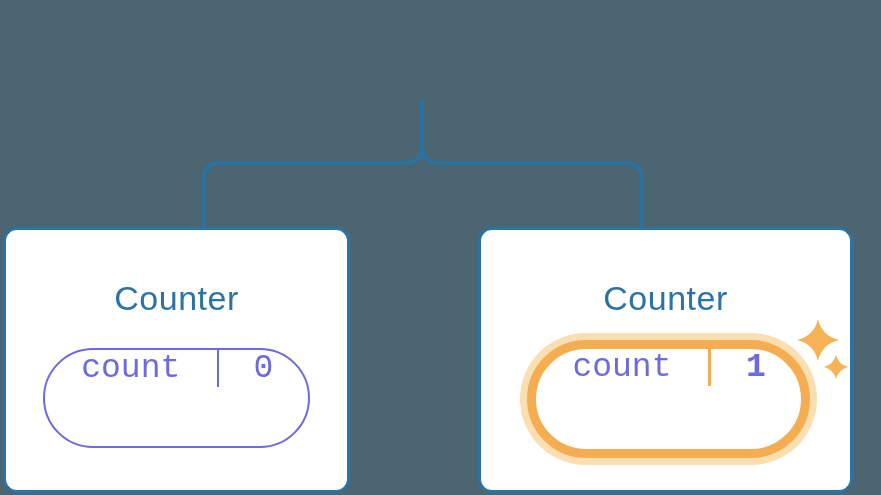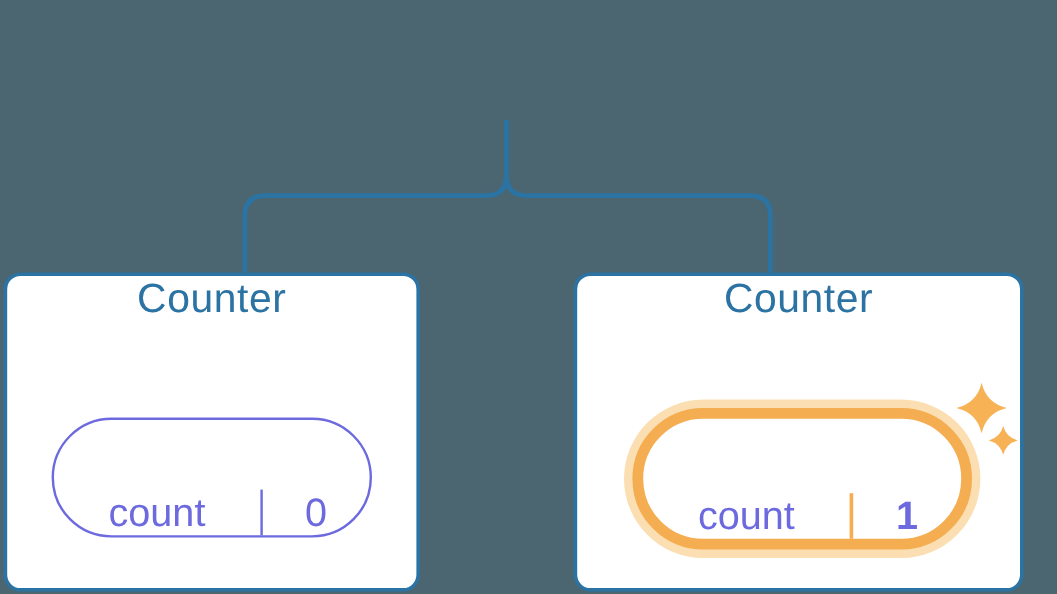--- a/index.html
+++ b/index.html
@@ -53,31 +53,33 @@
     height: 266px;
     background: var(--card-bg);
     border: 3px solid var(--blue);
     border-radius: 14px;
     z-index: 2;
   }
   .card-left  { left: 3px;   width: 347px; }
   .card-right { left: 478px; width: 375px; }
   .card-title {
     text-align: center;
+    margin-top: 49px;
     font-size: 34px;
     font-weight: 500;
     letter-spacing: 0.5px;
     color: var(--blue);
   }
   .pill {
     position: absolute;
     display: flex;
-    align-items: flex-end;
+    align-items: flex-start;
     background: var(--card-bg);
     color: var(--purple);
+    font-family: Liberation Mono, monospace;
   }
   .pill-plain {
     left: 37px; top: 118px;
     width: 267px; height: 100px;
     border: 2.5px solid var(--purple);
     border-radius: 60px;
   }
   .pill-hot {
     left: 46px; top: 110px;
     width: 283px; height: 118px;

